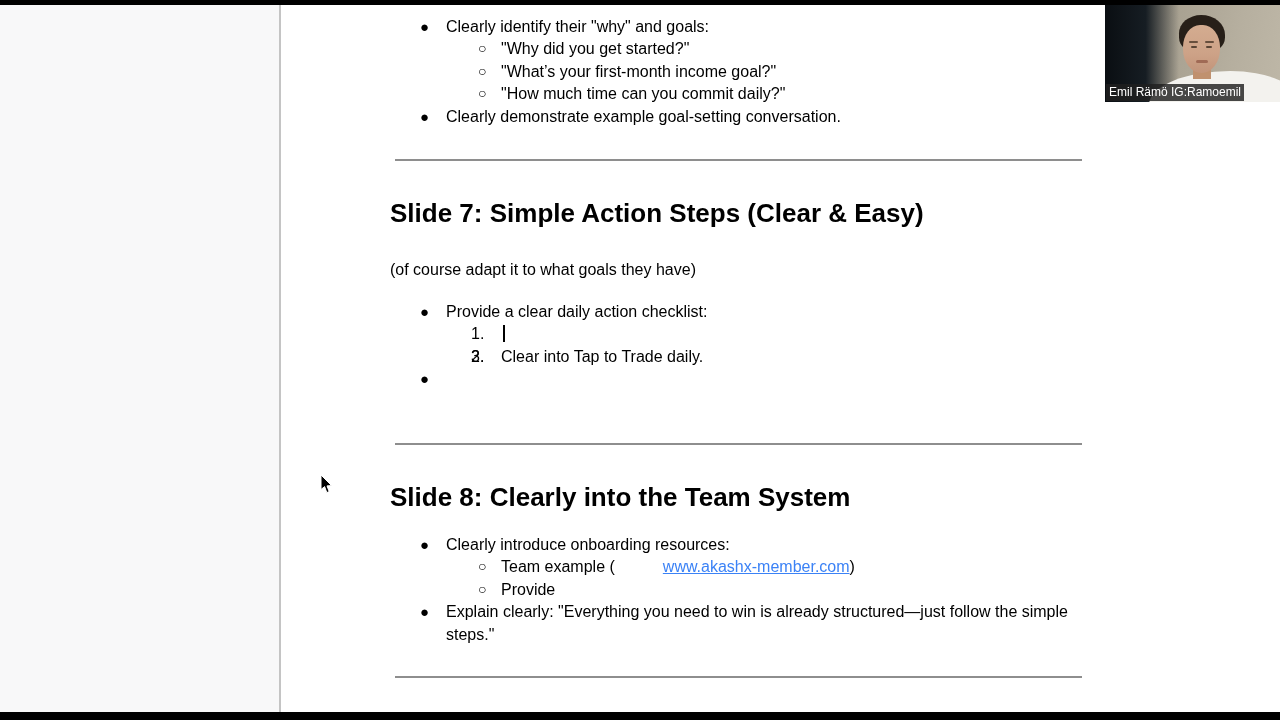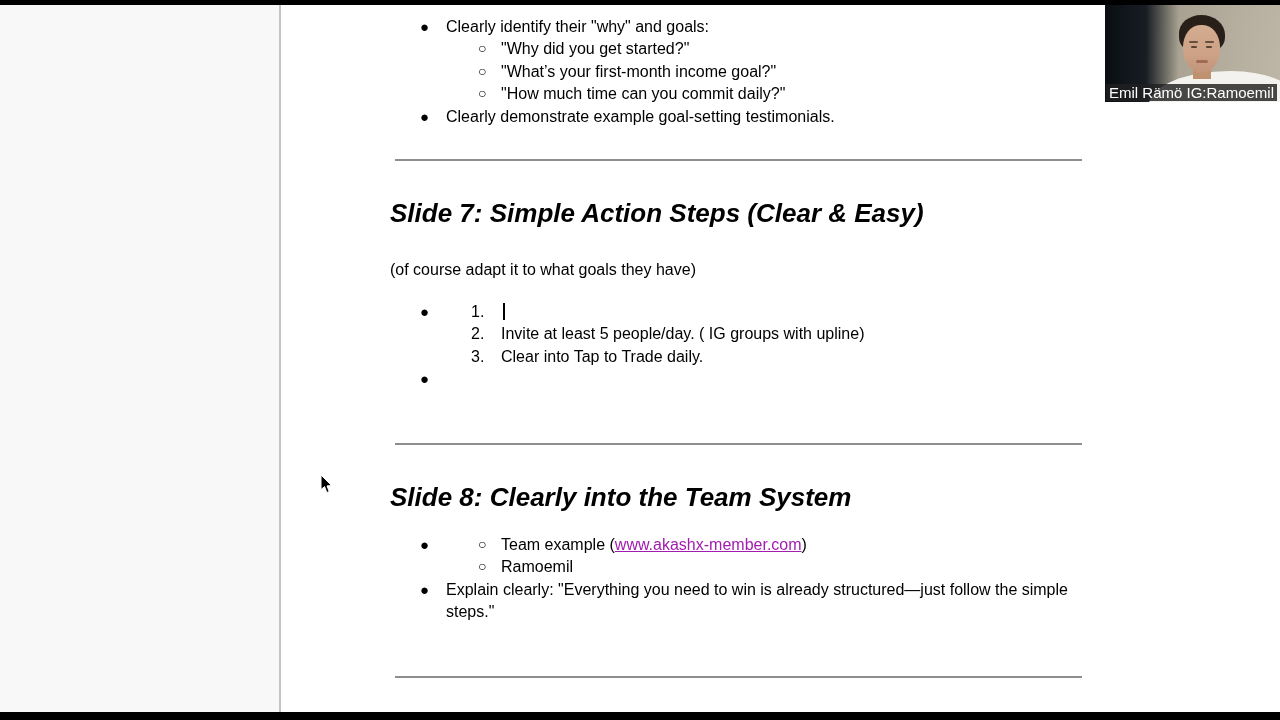--- a/index.html
+++ b/index.html
@@ -14,52 +14,52 @@
   
   .bar-top    { left:0; top:0; width:1280px; height:5px; background:#000; z-index:50; }
   .bar-bottom { left:0; top:712px; width:1280px; height:8px; background:#000; z-index:50; }
 
   
   .gutter { left:0; top:5px; width:279px; height:707px; background:#f8f8f9; border-right:2px solid #c4c4c4; }
   .doc    { left:281px; top:5px; width:999px; height:707px; background:#ffffff; }
 
   
   .blk { position:absolute; left:390px; width:695px; font-size:16px; line-height:22.4px; color:#000; }
-  .h2  { position:absolute; left:390px; width:720px; font-size:26px; line-height:30px; font-weight:bold; color:#000;font-style:italic; }
+  .h2  { position:absolute; left:390px; width:720px; font-size:26px; line-height:30px; font-weight:bold; color:#000; }
   .dochr { position:absolute; left:395px; width:687px; height:0; border-top:2px solid #8e8e8e; }
 
   .li1 { position:relative; padding-left:56px; }
   .li1 > .m { position:absolute; left:30px; top:0; font-size:15px; }
   .li2 { position:relative; padding-left:111px; }
   .li2 > .m { position:absolute; left:88px; top:-1px; font-size:14px; }
   .oli { position:relative; padding-left:111px; }
   .oli > .num { position:absolute; left:81px; top:0; width:24px; }
 
-  .link { color:#a21caf; text-decoration:underline; cursor:pointer; }
+  .link { color:#3b82f6; text-decoration:underline; cursor:pointer;margin-left:48px; }
 
   .caret { display:inline-block; width:2px; height:17px; background:#000; margin-left:2px; vertical-align:-3px; }
 
   
   .cam { left:1105px; top:5px; width:175px; height:97px; overflow:hidden;
          background:linear-gradient(100deg, #9c9585 0%, #a9a292 40%, #b6af9f 72%, #beb7a7 100%); z-index:40; }
   .cam-dark { position:absolute; left:0; top:0; width:74px; height:97px;
               background:linear-gradient(90deg, #0a0e12 0%, #161d23 55%, rgba(22,29,35,0) 100%); }
   .cam-hair { position:absolute; left:74px; top:10px; width:46px; height:38px; background:#271f18;
               border-radius:52% 56% 44% 44%; }
   .cam-face { position:absolute; left:78px; top:20px; width:37px; height:48px;
               background:linear-gradient(180deg, #d4ac90 0%, #cda287 60%, #c2947a 100%);
               border-radius:46% 46% 50% 50%; }
   .cam-brow { position:absolute; width:9px; height:2px; background:#55402f; border-radius:2px; opacity:.85; }
   .cam-eye  { position:absolute; width:6px; height:2px; background:#3c2d21; border-radius:2px; opacity:.8; }
   .cam-mouth{ position:absolute; left:91px; top:55px; width:12px; height:2.5px; background:#a06a55; border-radius:2px; }
   .cam-neck { position:absolute; left:88px; top:61px; width:18px; height:13px; background:#c0916f; }
   .cam-shirt{ position:absolute; left:44px; top:66px; width:148px; height:34px; background:#f3f2ee;
               border-radius:55% 45% 0 0 / 100% 85% 0 0; }
   .cam-label{ position:absolute; left:1px; bottom:1px; background:rgba(32,32,32,0.82); color:#fff;
-              font-size:15px; line-height:15px; padding:1px 3px; white-space:nowrap; }
+              font-size:12px; line-height:15px; padding:1px 3px; white-space:nowrap; }
 
   .mouse { left:320px; top:475px; z-index:45; }
 </style>
 </head>
 <body>
 
 <div class="abs gutter"></div>
 <div class="abs doc"></div>
 
 <div class="blk" style="top:16px">
@@ -74,65 +74,66 @@
   <div class="li2">
     <span class="m">○</span>
     <span>"What’s your first-month income goal?"</span>
   </div>
   <div class="li2">
     <span class="m">○</span>
     <span>"How much time can you commit daily?"</span>
   </div>
   <div class="li1">
     <span class="m">●</span>
-    <span>Clearly demonstrate example goal-setting testimonials.</span>
+    <span>Clearly demonstrate example goal-setting conversation.</span>
   </div>
 </div>
 
 <div class="dochr" style="top:159px"></div>
 
 <div class="h2" style="top:198px">Slide 7: Simple Action Steps (Clear &amp; Easy)</div>
 <div class="blk" style="top:259px">(of course adapt it to what goals they have)</div>
 
 <div class="blk" style="top:301px">
   <div class="li1">
     <span class="m">●</span>
+    <span>Provide a clear daily action checklist:</span>
   </div>
   <div class="oli">
     <span class="num">1.</span>
     <span class="caret"></span>
   </div>
   <div class="oli">
     <span class="num">2.</span>
-    <span>Invite at least 5 people/day. ( IG groups with upline)</span>
   </div>
   <div class="oli">
     <span class="num">3.</span>
     <span>Clear into Tap to Trade daily.</span>
   </div>
   <div class="li1">
     <span class="m">●</span>
   </div>
 </div>
 
 <div class="dochr" style="top:443px"></div>
 
 <div class="h2" style="top:482px">Slide 8: Clearly into the Team System</div>
 
 <div class="blk" style="top:534px">
   <div class="li1">
     <span class="m">●</span>
+    <span>Clearly introduce onboarding resources:</span>
   </div>
   <div class="li2">
     <span class="m">○</span>
     <span><span>Team example (</span><a class="link">www.akashx-member.com</a><span>)</span></span>
   </div>
   <div class="li2">
     <span class="m">○</span>
-    <span>Ramoemil</span>
+    <span>Provide</span>
   </div>
   <div class="li1">
     <span class="m">●</span>
     <span>Explain clearly: "Everything you need to win is already structured—just follow the simple steps."</span>
   </div>
 </div>
 
 <div class="dochr" style="top:676px"></div>
 
 <div class="abs cam">

